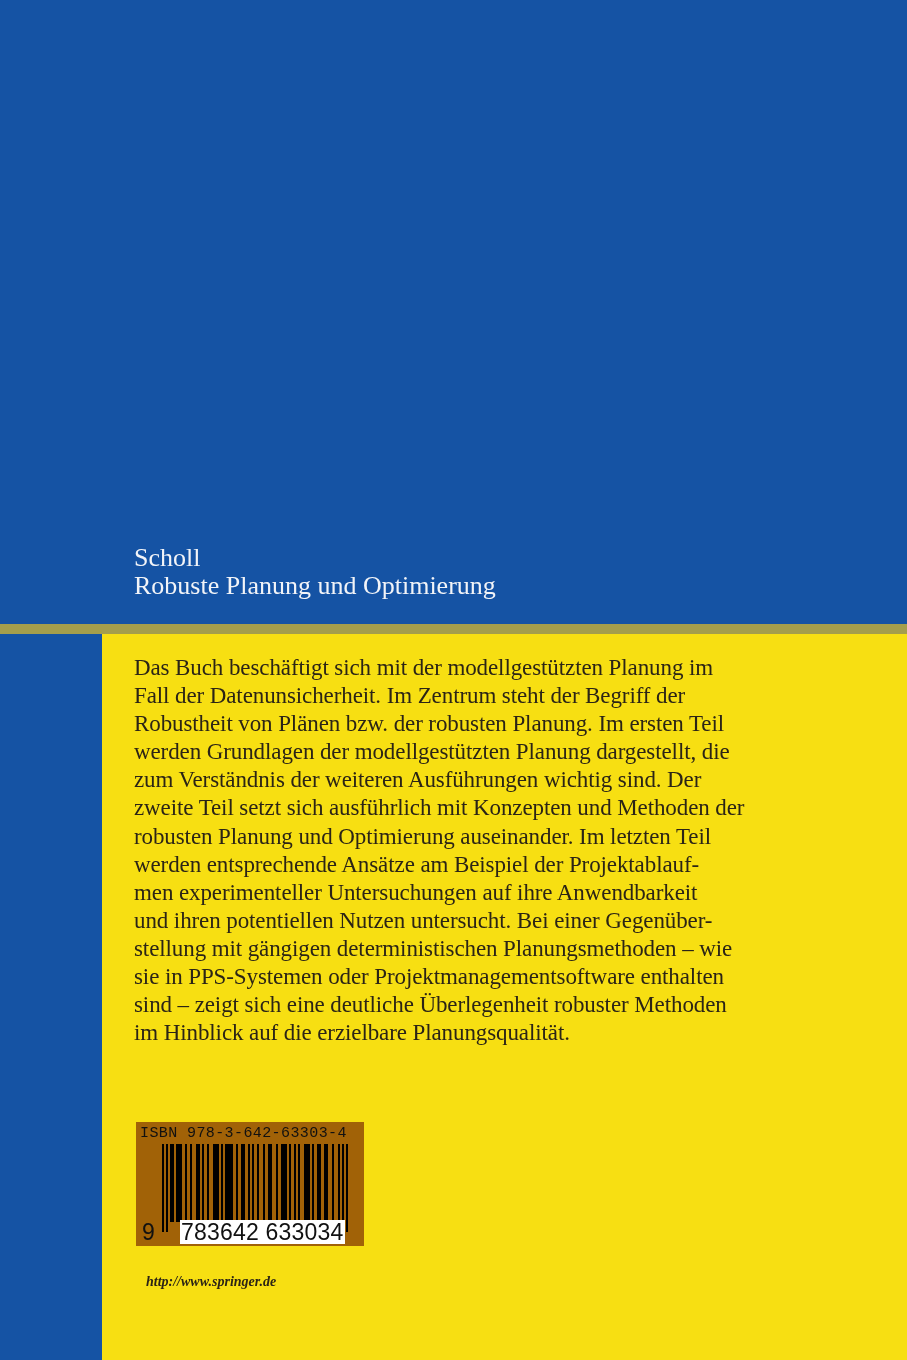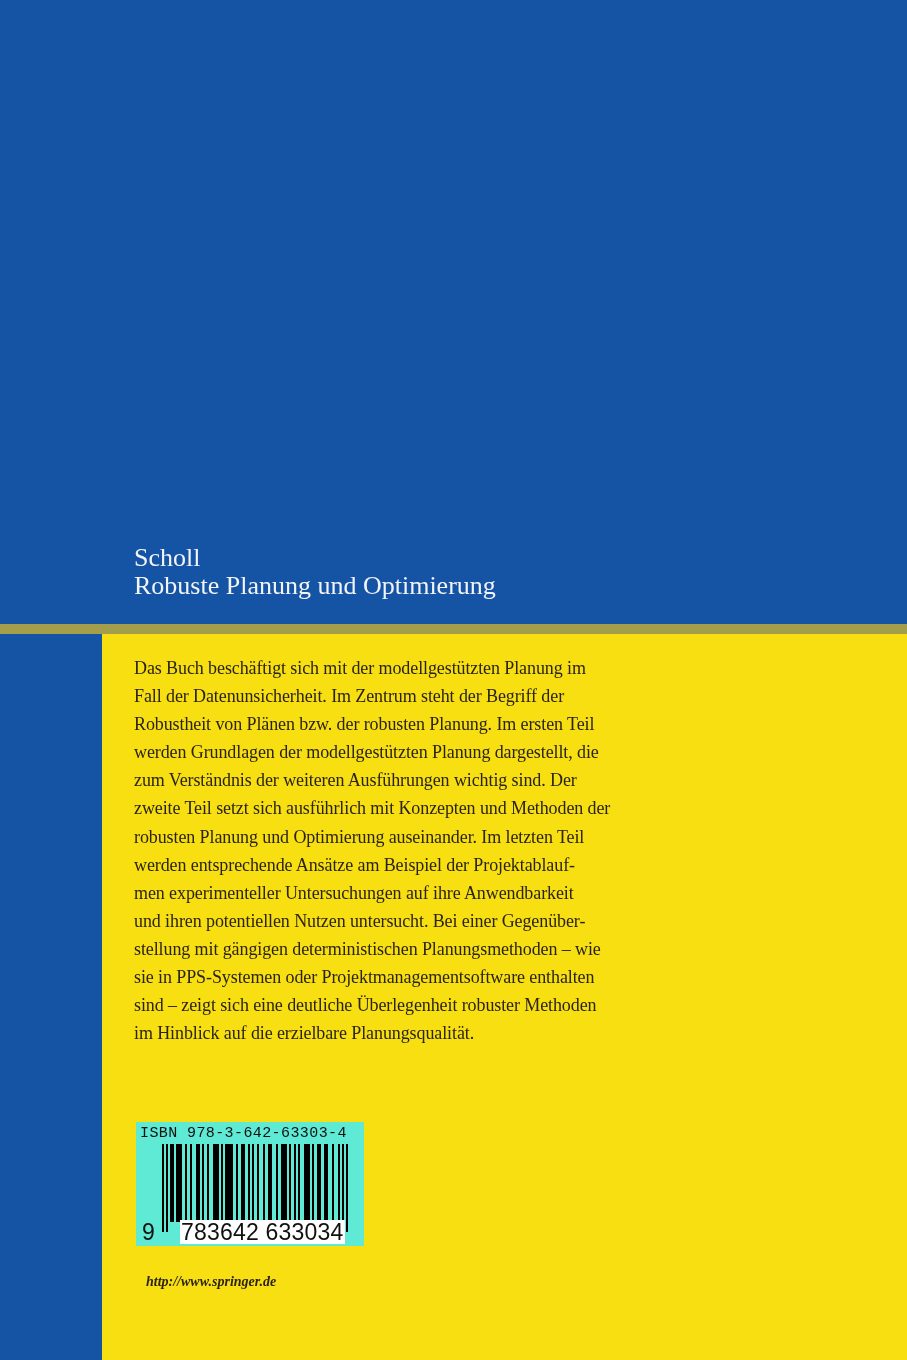--- a/index.html
+++ b/index.html
@@ -27,27 +27,27 @@
       background: #1553a4;
     }
     .yellow-panel {
       position: absolute; left: 102px; top: 634px; width: 805px; height: 726px;
       background: #f7df12;
     }
     .blurb {
       position: absolute; left: 134px; top: 654px; width: 700px;
       color: #2b2416;
       font-family: "Liberation Serif", serif;
-      font-size: 18px; line-height: 28.1px;
+      font-size: 23px; line-height: 28.1px;
       letter-spacing: -0.1px;
     }
     .blurb span { display: block; white-space: nowrap; }
     .barcode-box {
       position: absolute; left: 136px; top: 1122px; width: 228px; height: 124px;
-      background: #5eead4;
+      background: #a16207;
     }
     .isbn-label {
       position: absolute; left: 4px; top: 3px;
       font-family: "Liberation Mono", "DejaVu Sans Mono", monospace;
       font-size: 15px; line-height: 17px; color: #111;
       letter-spacing: 0.4px;
     }
     .bars {
       position: absolute; left: 26px; top: 22px; width: 186px; height: 88px;
     }

